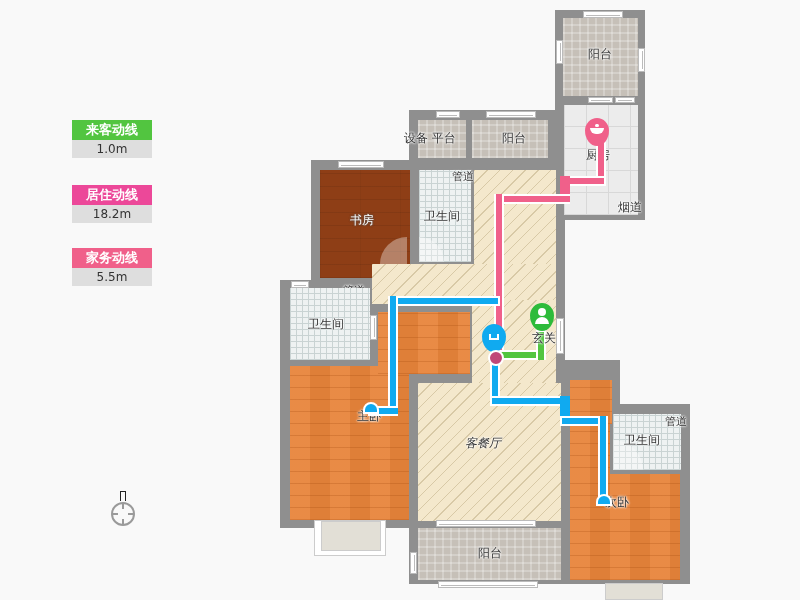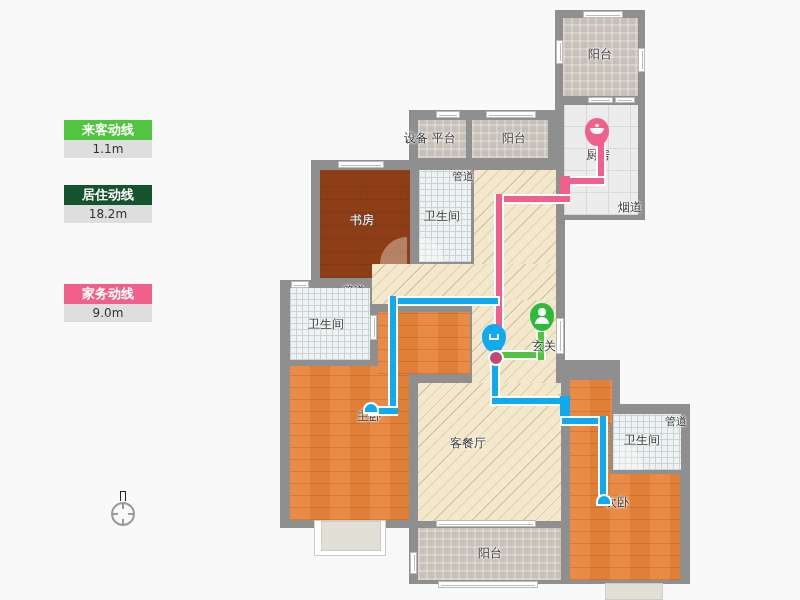--- a/index.html
+++ b/index.html
@@ -1,18 +1,18 @@
 <!DOCTYPE html>
 <html><head>
 <meta charset="utf-8">
 <style>
   html,body{margin:0;padding:0;}
   body{width:800px;height:600px;background:#f9f9f9;position:relative;overflow:hidden;font-family:"DejaVu Sans","Liberation Sans",sans-serif;}
   .abs{position:absolute;}
-  .legend-block{position:absolute;left:64px;width:88px;}
+  .legend-block{position:absolute;left:72px;width:80px;}
   .legend-title{height:20px;line-height:20px;color:#fff;font-weight:bold;font-size:13px;text-align:center;}
   .legend-value{height:18px;line-height:18px;background:#dedede;color:#333;font-size:12px;text-align:center;}
   .wall{position:absolute;background:#8f8f8f;}
   .room{position:absolute;}
   .wood-dark{background:
       repeating-linear-gradient(0deg, rgba(0,0,0,0.08) 0 1px, transparent 1px 13px),
       repeating-linear-gradient(90deg, rgba(0,0,0,0.04) 0 1px, transparent 1px 40px),
       #8e3e16;}
   .wood{background:
       repeating-linear-gradient(0deg, rgba(160,70,10,0.25) 0 1px, transparent 1px 12px),
@@ -40,29 +40,29 @@
   .door-arc{position:absolute;background:rgba(255,255,255,0.35);}
   .path{position:absolute;box-sizing:border-box;}
   .pin{position:absolute;width:24px;height:28px;border-radius:50% 50% 50% 50%/45% 45% 55% 55%;}
   .compass{position:absolute;left:111px;top:502px;width:24px;height:24px;border:2px solid #9a9a9a;border-radius:50%;box-sizing:border-box;}
 </style>
 </head>
 <body>
 
 <div class="legend-block" style="top:120px;">
   <div class="legend-title" style="background:#52c540;">来客动线</div>
-  <div class="legend-value">1.1m</div>
+  <div class="legend-value">1.0m</div>
 </div>
 <div class="legend-block" style="top:185px;">
-  <div class="legend-title" style="background:#14532d;">居住动线</div>
+  <div class="legend-title" style="background:#ec4899;">居住动线</div>
   <div class="legend-value">18.2m</div>
 </div>
-<div class="legend-block" style="top:248px;margin-top:36px;">
+<div class="legend-block" style="top:248px;">
   <div class="legend-title" style="background:#f0608a;">家务动线</div>
-  <div class="legend-value">9.0m</div>
+  <div class="legend-value">5.5m</div>
 </div>
 
 <div class="abs" style="left:120px;top:491px;width:6px;height:10px;border:1.5px solid #222;border-bottom:none;box-sizing:border-box;"></div>
 <div class="compass">
   <div class="abs" style="left:9px;top:-1px;width:2px;height:6px;background:#9a9a9a;"></div>
   <div class="abs" style="left:9px;top:15px;width:2px;height:6px;background:#9a9a9a;"></div>
   <div class="abs" style="left:-1px;top:9px;width:6px;height:2px;background:#9a9a9a;"></div>
   <div class="abs" style="left:15px;top:9px;width:6px;height:2px;background:#9a9a9a;"></div>
 </div>
 
@@ -123,21 +123,21 @@
 
   <div class="room wood" style="left:290px;top:366px;width:119px;height:154px;"></div>
   <div class="room wood" style="left:378px;top:312px;width:92px;height:62px;"></div>
   <div class="label" style="left:357px;top:408px;">主卧</div>
 
   <div class="abs" style="left:314px;top:520px;width:72px;height:36px;background:#fff;border:1px solid #ccc;box-sizing:border-box;">
     <div class="abs" style="left:6px;top:0;width:58px;height:28px;background:#e2dfd6;border:1px solid #ccc;"></div>
   </div>
 
   <div class="room hatch" style="left:418px;top:383px;width:143px;height:138px;"></div>
-  <div class="label" style="left:450px;top:435px;">客餐厅</div>
+  <div class="label" style="left:465px;top:435px;font-style:italic;">客餐厅</div>
 
   <div class="room balcony" style="left:418px;top:528px;width:143px;height:52px;"></div>
   <div class="window" style="left:436px;top:520px;width:100px;height:7px;"></div>
   <div class="window" style="left:438px;top:581px;width:100px;height:7px;"></div>
   <div class="window window-v" style="left:410px;top:552px;width:7px;height:22px;"></div>
   <div class="label" style="left:478px;top:545px;">阳台</div>
 
   <div class="room wood" style="left:570px;top:380px;width:42px;height:44px;"></div>
   <div class="room wood" style="left:570px;top:424px;width:40px;height:56px;"></div>
   <div class="room wood" style="left:570px;top:474px;width:110px;height:106px;"></div>
@@ -168,20 +168,20 @@
   <div class="path" style="left:536px;top:330px;width:10px;height:30px;background:#52c540;border:2px solid #fff;border-bottom:none;"></div>
 
   <div class="pin" style="left:585px;top:118px;background:#f0608a;">
     <div class="abs" style="left:5px;top:10px;width:14px;height:6px;background:#fff;border-radius:0 0 7px 7px;"></div>
     <div class="abs" style="left:10px;top:6px;width:4px;height:3px;background:#fff;border-radius:2px;"></div>
   </div>
   <div class="pin" style="left:530px;top:303px;background:#2dbb3a;">
     <div class="abs" style="left:8px;top:5px;width:8px;height:8px;background:#fff;border-radius:50%;"></div>
     <div class="abs" style="left:5px;top:14px;width:14px;height:7px;background:#fff;border-radius:7px 7px 0 0;"></div>
   </div>
-  <div class="label" style="left:532px;top:338px;">玄关</div>
+  <div class="label" style="left:532px;top:330px;">玄关</div>
   <div class="pin" style="left:482px;top:324px;background:#10aaf0;">
     <div class="abs" style="left:7px;top:10px;width:10px;height:6px;border:2px solid #fff;border-top:none;box-sizing:border-box;"></div>
   </div>
   <div class="abs" style="left:488px;top:350px;width:16px;height:16px;border-radius:50%;background:#c04878;border:2px solid #fff;box-sizing:border-box;"></div>
   <div class="abs" style="left:363px;top:402px;width:16px;height:12px;border-radius:8px 8px 0 0;background:#10aaf0;border:2px solid #fff;box-sizing:border-box;"></div>
   <div class="abs" style="left:596px;top:494px;width:16px;height:12px;border-radius:8px 8px 0 0;background:#10aaf0;border:2px solid #fff;box-sizing:border-box;"></div>
 </div>
 
 </body></html>

